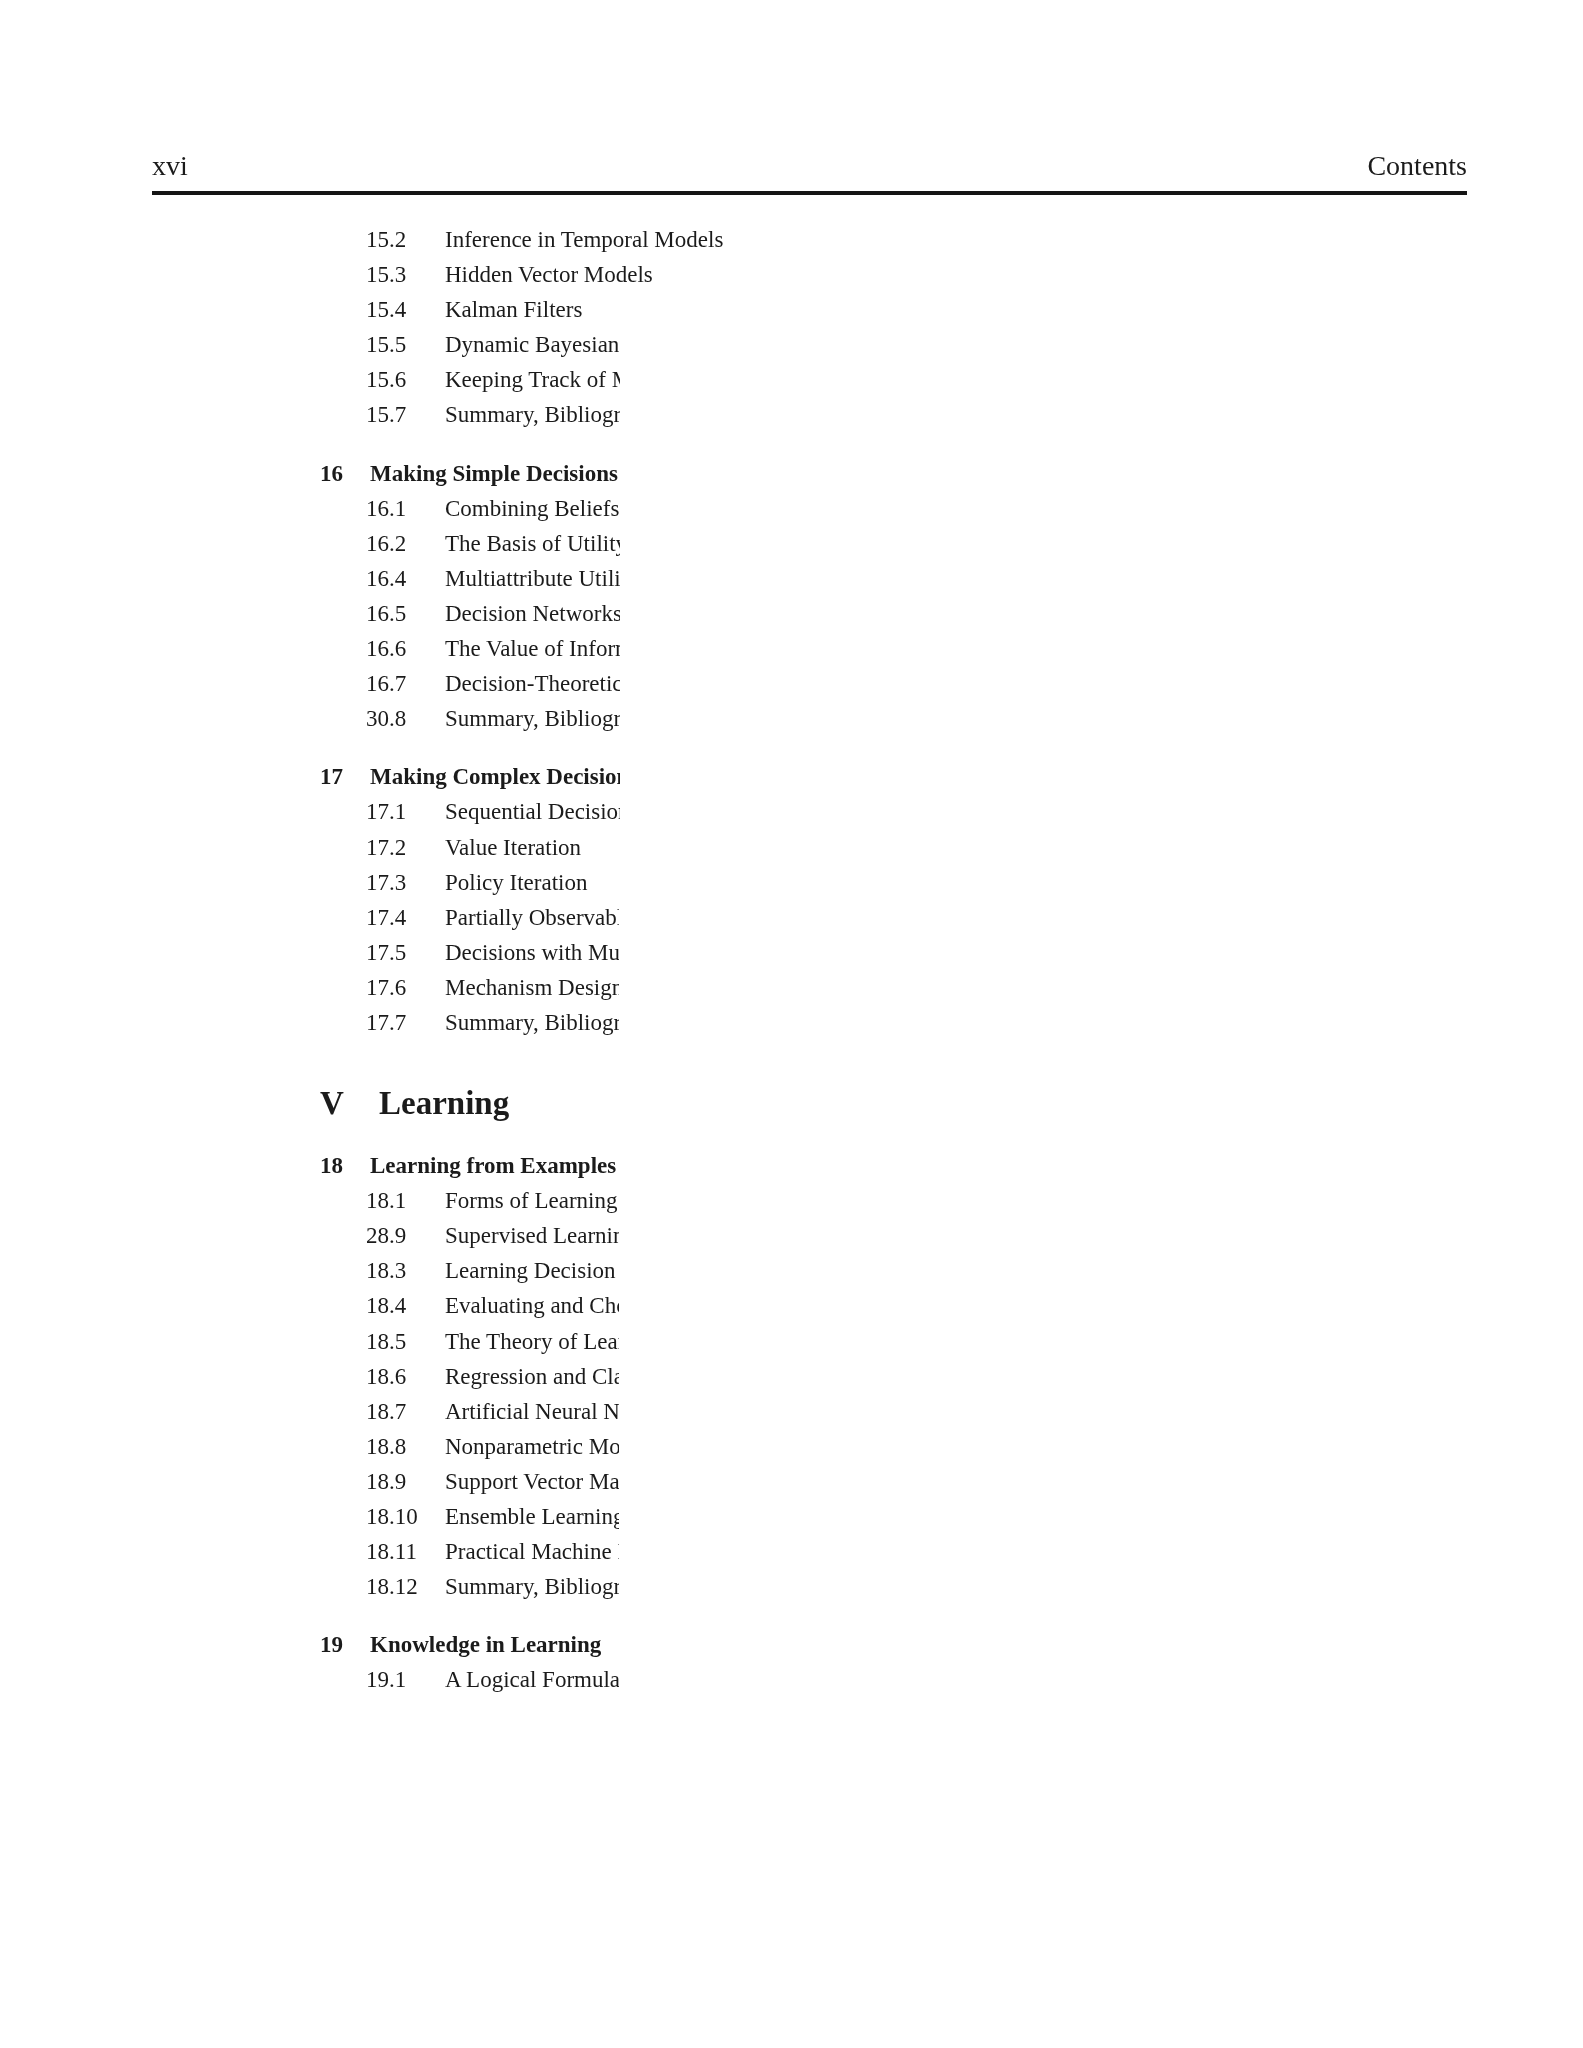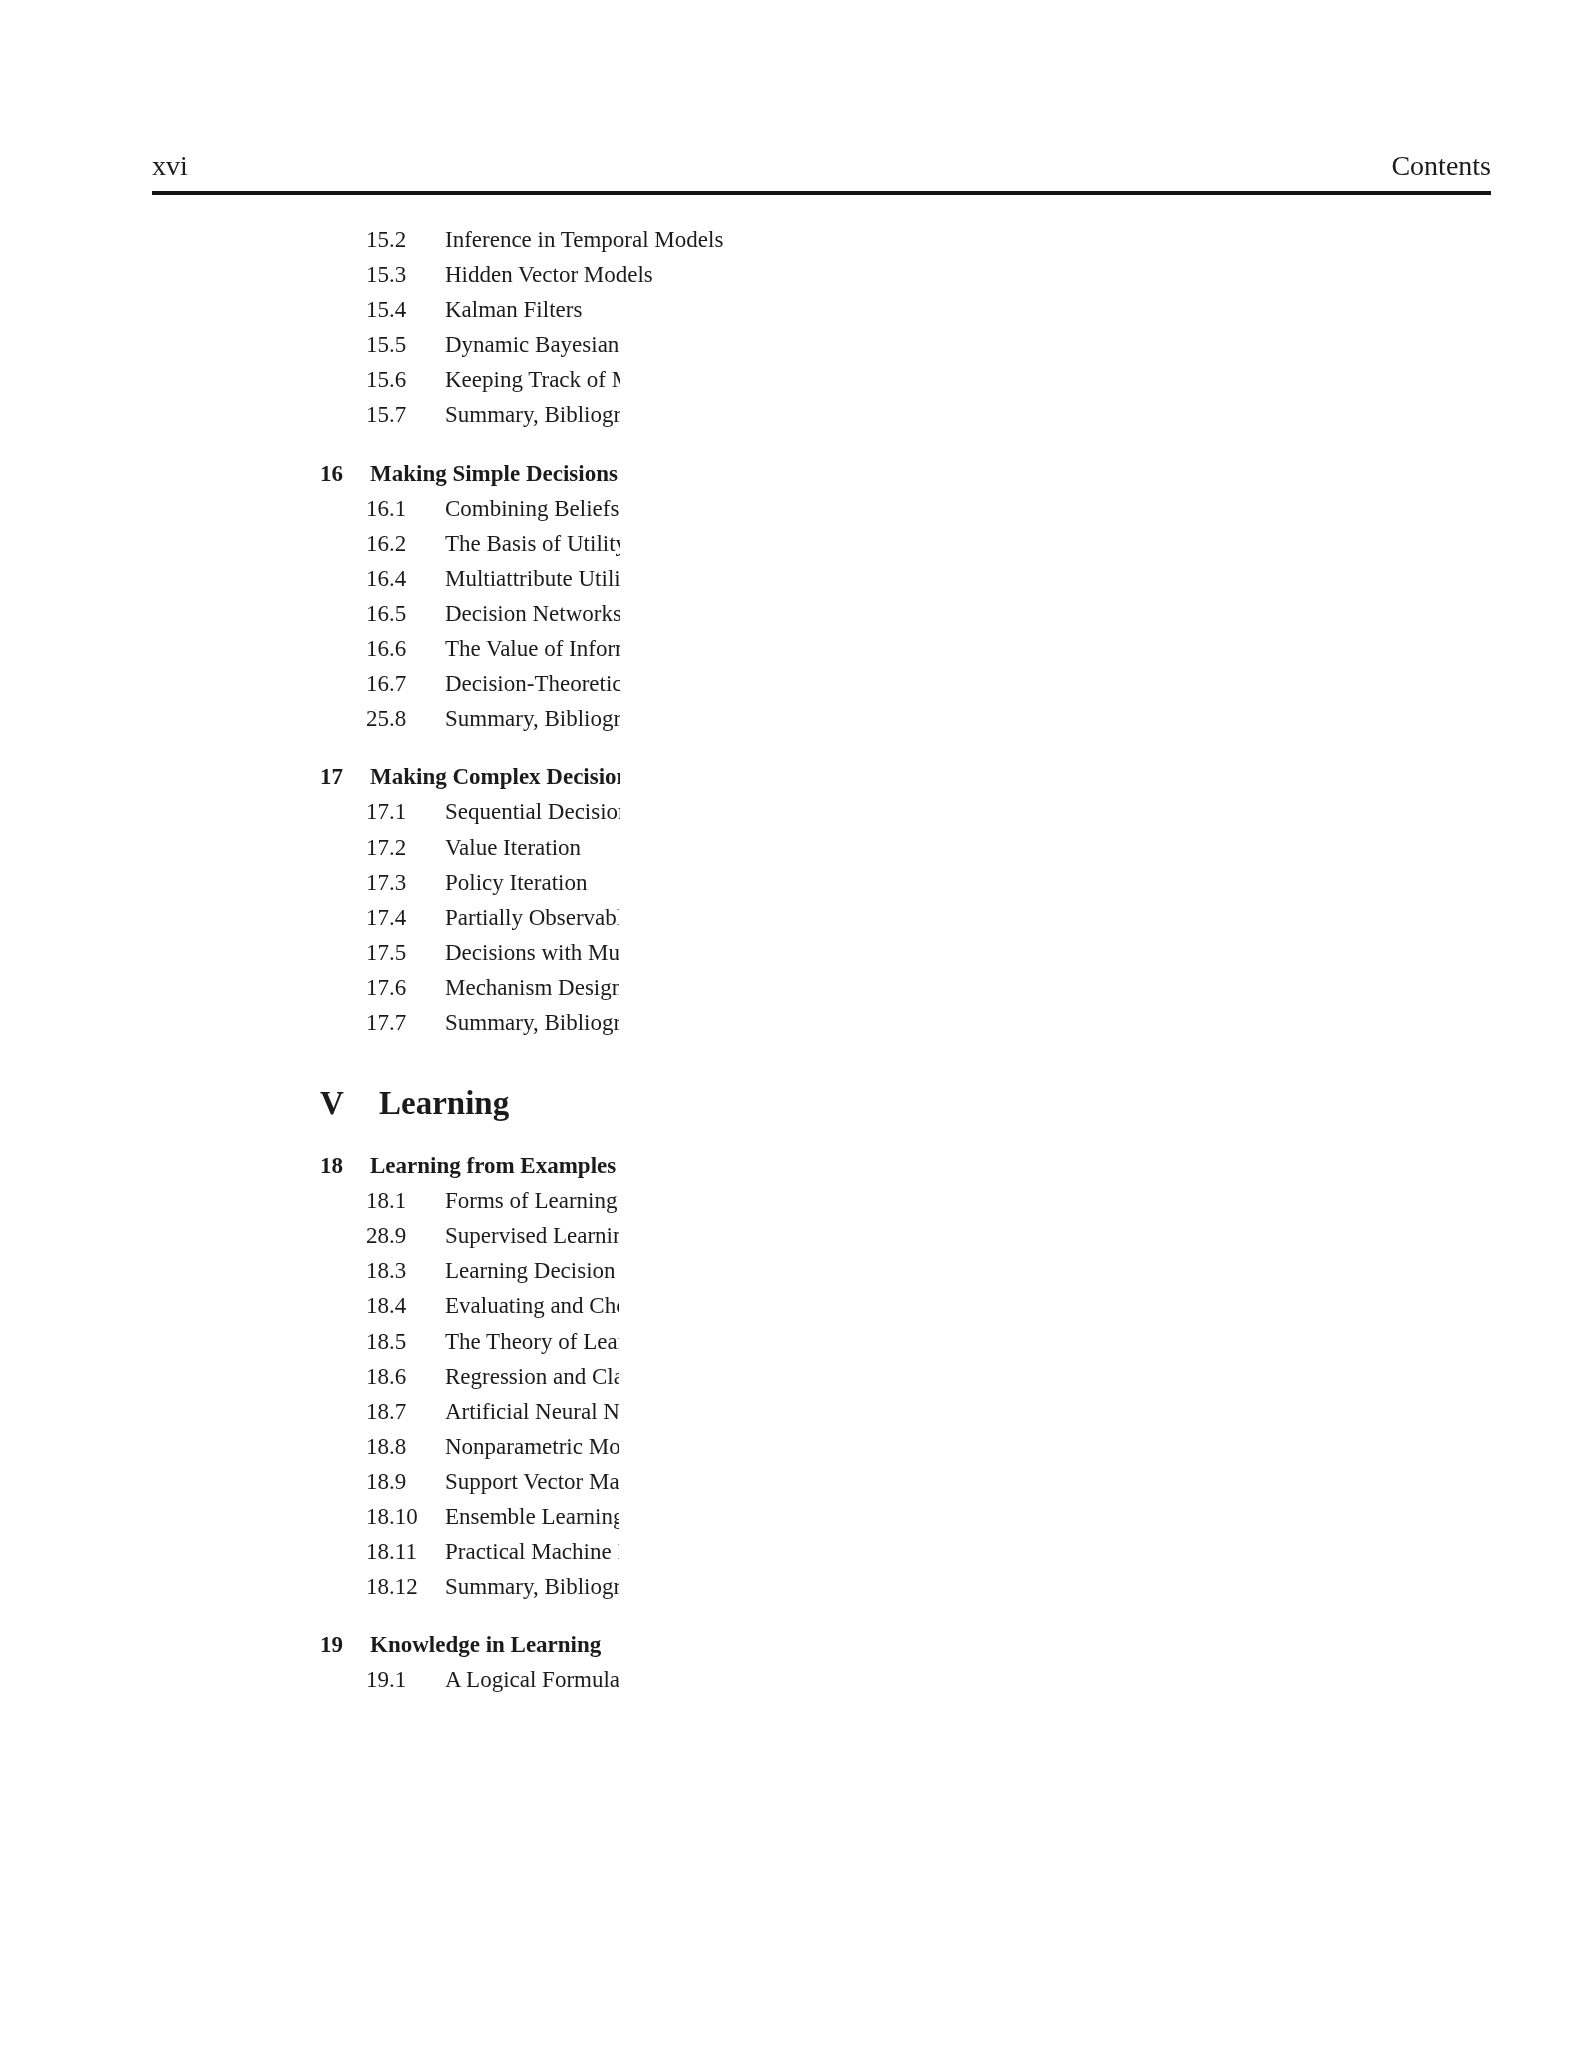--- a/index.html
+++ b/index.html
@@ -11,21 +11,21 @@
     position: relative;
     width: 1583px;
     height: 2048px;
     background: #ffffff;
     color: #1b1b1b;
     font-family: "Liberation Serif", "DejaVu Serif", serif;
     overflow: hidden;
   }
   .inner {
     margin-left: 152px;
-    margin-right: 92px; 
+    margin-right: 116px; 
   }
   header.running {
     display: flex;
     justify-content: space-between;
     align-items: baseline;
     padding-top: 150px;
     font-size: 28px;
     line-height: 32px;
   }
   .rule {
@@ -173,21 +173,21 @@
     <span class="leader"></span>
     <span class="page">628</span>
   </div>
         <div class="row row-section">
     <span class="num">16.7</span>
     <span class="title">Decision-Theoretic Expert Systems</span>
     <span class="leader"></span>
     <span class="page">633</span>
   </div>
         <div class="row row-section">
-    <span class="num">25.8</span>
+    <span class="num">30.8</span>
     <span class="title">Summary, Bibliographical and Historical Notes, Exercises</span>
     <span class="leader"></span>
     <span class="page">636</span>
   </div>
         <div class="row row-chapter">
     <span class="num">17</span>
     <span class="title">Making Complex Decisions</span>
     <span class="leader"></span>
     <span class="page">645</span>
   </div>

